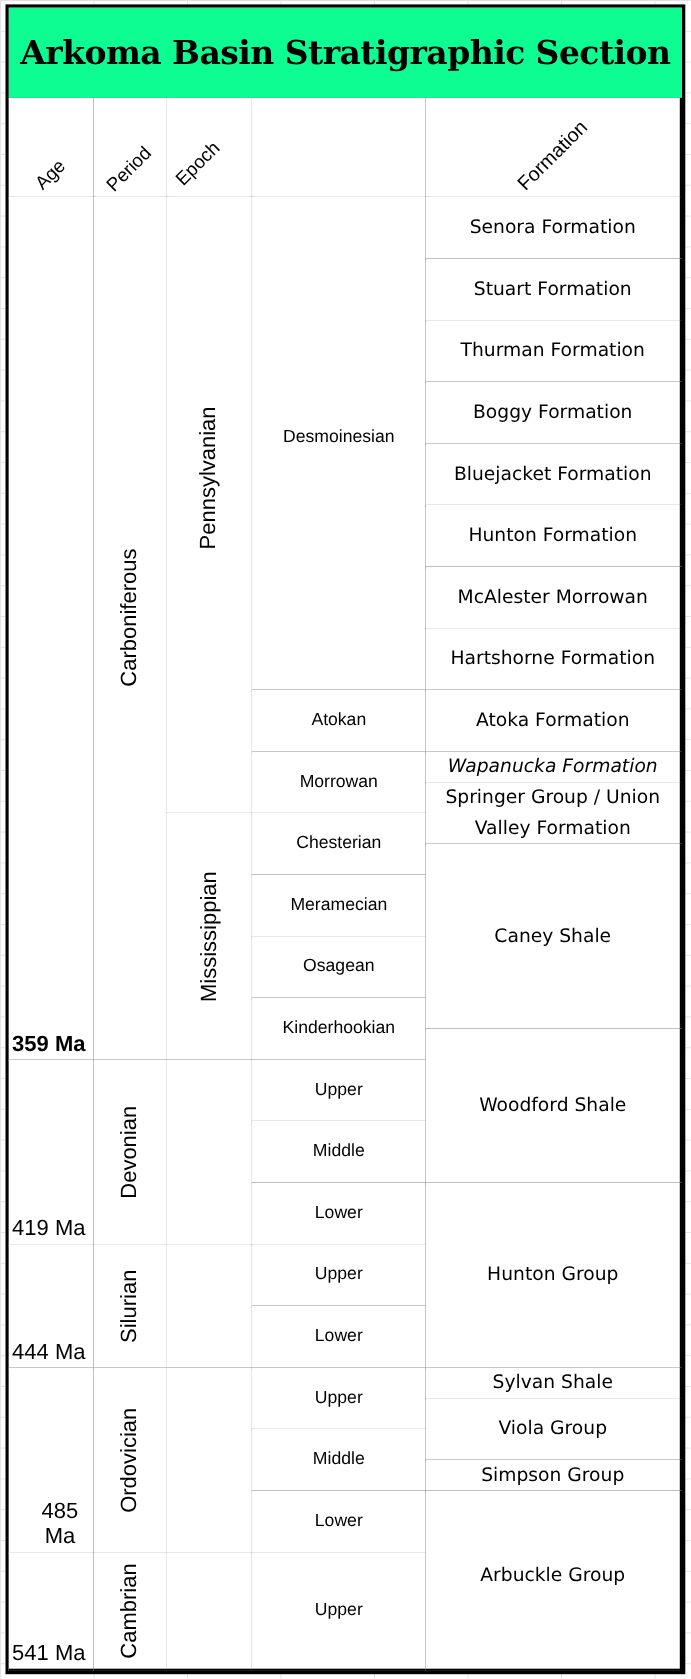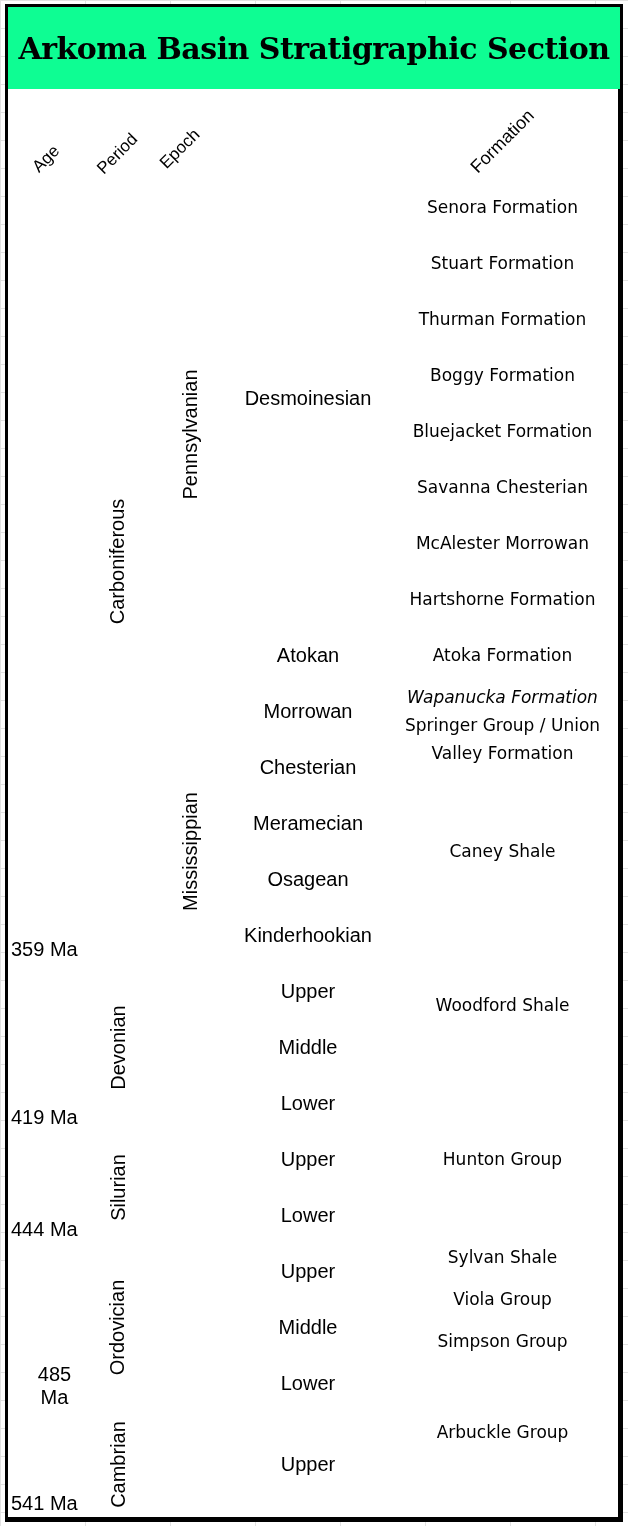--- a/index.html
+++ b/index.html
@@ -7,21 +7,21 @@
   .bggrid{position:absolute;left:0;top:0;width:628px;height:1526px;
     background-image:linear-gradient(to right,#e2e2e2 1px,transparent 1px),linear-gradient(to bottom,#e2e2e2 1px,transparent 1px);
     background-size:85px 28px;background-position:0 0;}
   .frame{position:absolute;left:5px;top:4px;width:612px;height:1512px;border:3px solid #000;background:#fff;}
   .cell{position:absolute;box-sizing:border-box;border-right:2px solid #000;border-bottom:2px solid #000;display:flex;align-items:center;justify-content:center;text-align:center;background:#fff;}
   .title{position:absolute;left:8px;top:7px;width:612px;height:82px;background:#0efd93;border-bottom:2px solid #000;display:flex;align-items:center;justify-content:center;
     font-family:"DejaVu Serif","Liberation Serif",serif;font-weight:bold;font-size:30px;letter-spacing:-0.5px;}
   .hdr{font-size:17px;}
   .hdr span{display:inline-block;transform:rotate(-45deg);white-space:nowrap;}
   .vert span{display:inline-block;transform:rotate(-90deg);white-space:nowrap;font-size:20px;}
-  .ep{font-size:20px;}
+  .ep{font-size:16px;}
   .fm{font-family:"DejaVu Sans","Liberation Sans",sans-serif;font-size:17px;line-height:28px;}
   .age{align-items:flex-end;justify-content:flex-start;font-size:20px;padding-left:3px;padding-bottom:2px;}
 </style>
 </head>
 <body>
 
 <div class="bggrid"></div>
 <div class="frame"></div>
 
 <div class="title">Arkoma Basin Stratigraphic Section</div>
@@ -35,21 +35,21 @@
 <div class="cell hdr" style="left:151px;top:89px;width:80px;height:92px;">
     <span style="margin-top:30px;margin-right:20px;">Epoch</span>
   </div>
 <div class="cell hdr" style="left:229px;top:89px;width:160px;height:92px;">
     <span></span>
   </div>
 <div class="cell hdr" style="left:387px;top:89px;width:233px;height:92px;">
     <span style="margin-top:15px;margin-right:0px;font-size:18px;">Formation</span>
   </div>
 
-<div class="cell age" style="left:8px;top:179px;width:79px;height:786px;">
+<div class="cell age" style="left:8px;top:179px;width:79px;height:786px;font-weight:bold;">
     <span>359 Ma</span>
   </div>
 <div class="cell age" style="left:8px;top:963px;width:79px;height:170px;">
     <span>419 Ma</span>
   </div>
 <div class="cell age" style="left:8px;top:1131px;width:79px;height:114px;">
     <span>444 Ma</span>
   </div>
 <div class="cell age" style="left:8px;top:1243px;width:79px;height:170px;padding-left:16px;">
     <span>485 Ma</span>
@@ -143,21 +143,21 @@
 <div class="cell fm" style="left:387px;top:291px;width:233px;height:58px;">
     <span>Thurman Formation</span>
   </div>
 <div class="cell fm" style="left:387px;top:347px;width:233px;height:58px;">
     <span>Boggy Formation</span>
   </div>
 <div class="cell fm" style="left:387px;top:403px;width:233px;height:58px;">
     <span>Bluejacket Formation</span>
   </div>
 <div class="cell fm" style="left:387px;top:459px;width:233px;height:58px;">
-    <span>Savanna Chesterian</span>
+    <span>Hunton Formation</span>
   </div>
 <div class="cell fm" style="left:387px;top:515px;width:233px;height:58px;">
     <span>McAlester Morrowan</span>
   </div>
 <div class="cell fm" style="left:387px;top:571px;width:233px;height:58px;">
     <span>Hartshorne Formation</span>
   </div>
 <div class="cell fm" style="left:387px;top:627px;width:233px;height:58px;">
     <span>Atoka Formation</span>
   </div>

